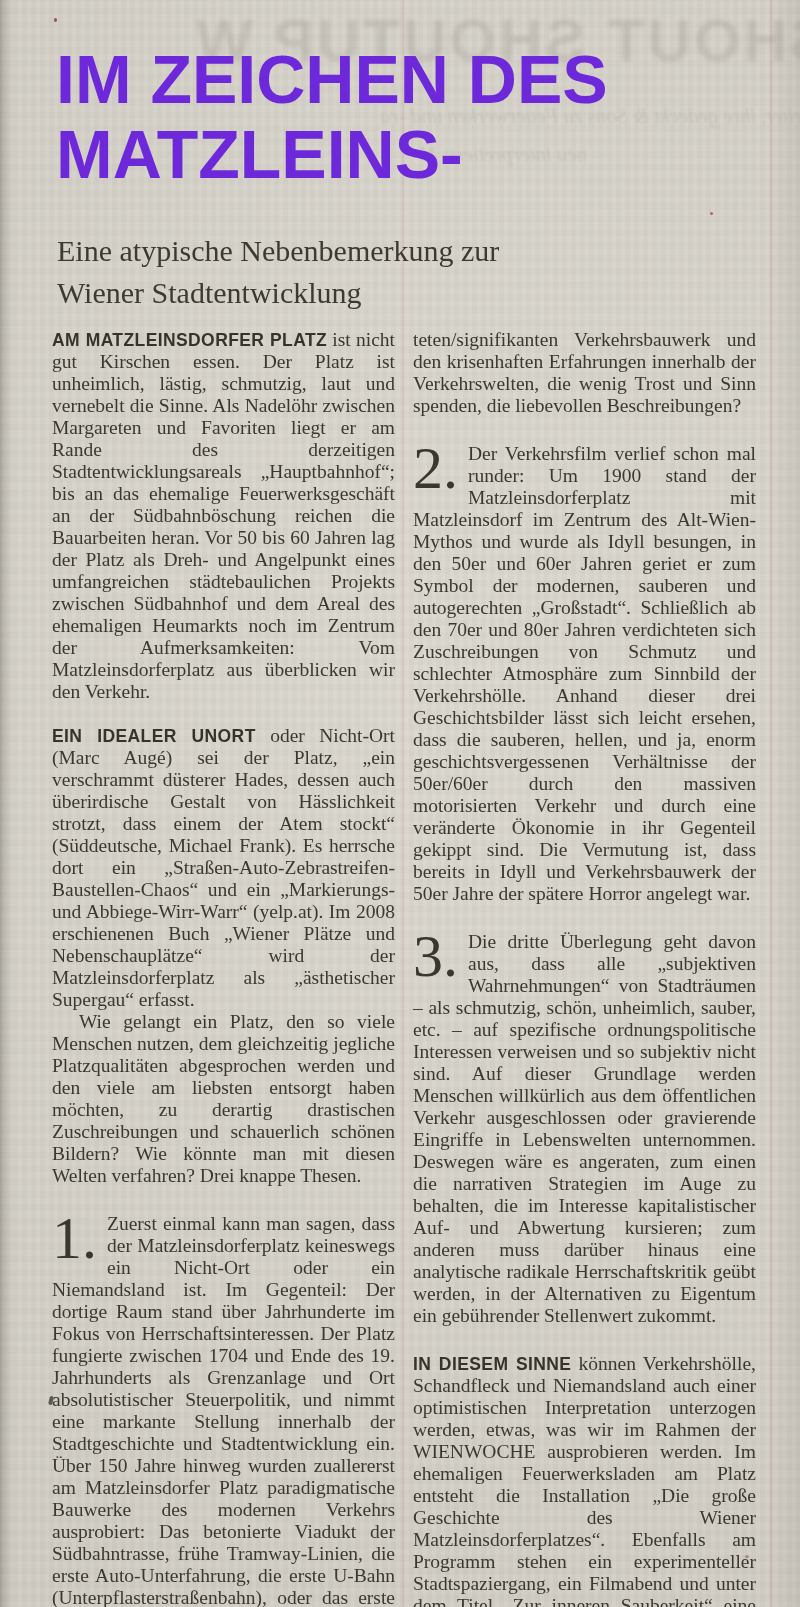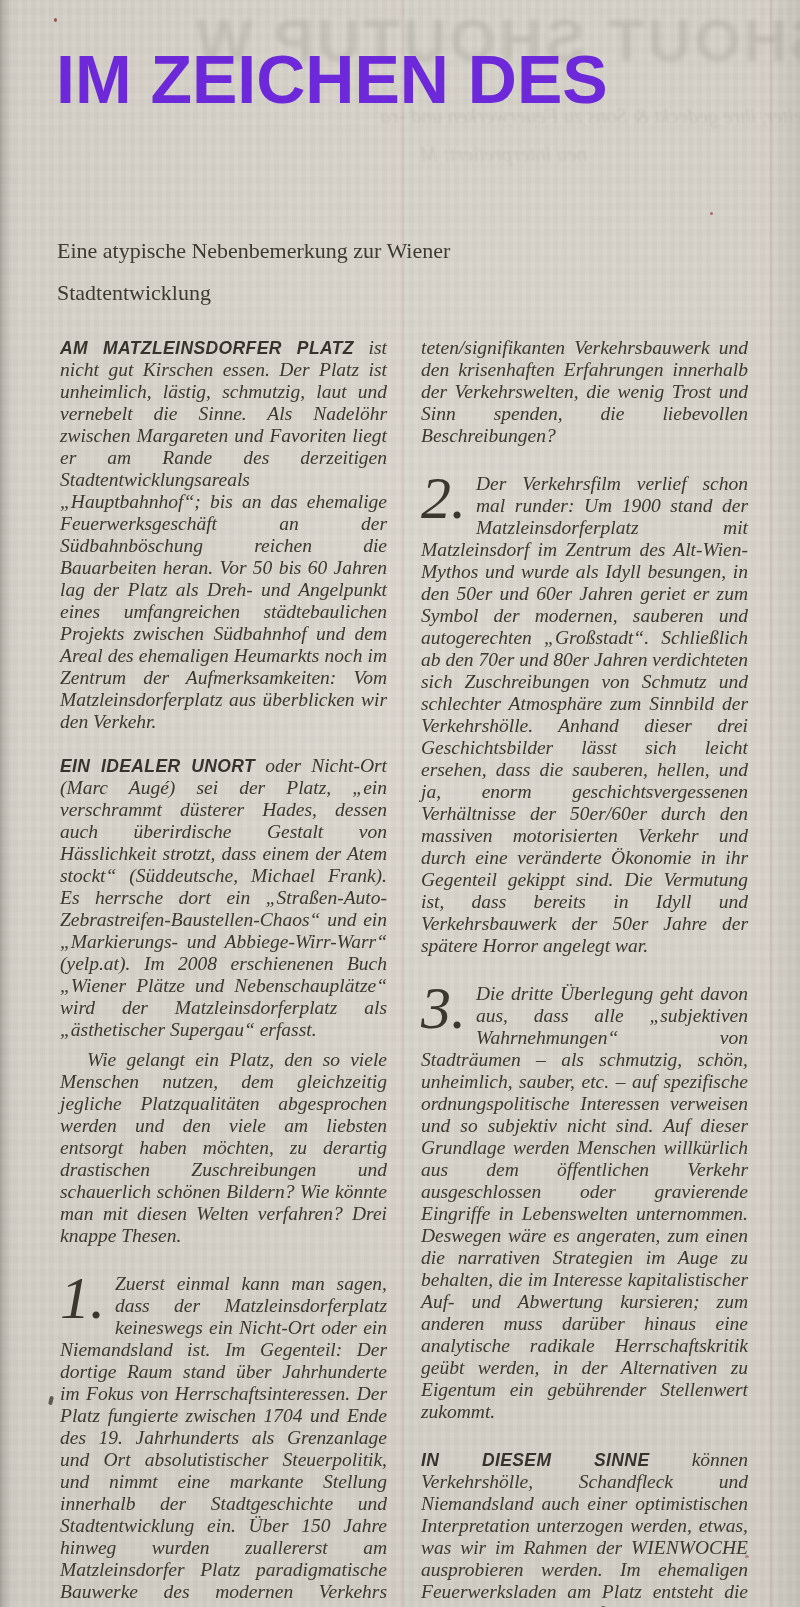--- a/index.html
+++ b/index.html
@@ -35,33 +35,32 @@
   .bleed-l2{top:142px;left:420px;}
 
   .title{
     position:absolute;left:56px;top:42px;width:720px;
     font-family:"Liberation Sans",sans-serif;font-weight:700;
     font-size:68px;line-height:75px;letter-spacing:0px;
     color:#6d28d9;
   }
   .subtitle{
     position:absolute;left:57px;top:230px;width:490px;
-    font-size:22px;line-height:42px;color:#3d3a31;
+    font-size:30px;line-height:42px;color:#3d3a31;
   }
 
   .columns{
     position:absolute;left:52px;top:329px;width:704px;
     display:flex;gap:18px;
     color:#3b382f;
   }
   .col{flex:1;min-width:0;}
   .col p{
-    margin:8px;font-size:19.5px;line-height:22px;
+    margin:0;font-size:19.5px;line-height:22px;
     text-align:justify;
-    font-style:italic;
   }
   .lead{
     font-family:"Liberation Sans",sans-serif;font-weight:700;
     font-size:17.5px;letter-spacing:0.4px;color:#36332c;
   }
   p.sp{margin-top:22px;}
   p.sp2{margin-top:26px;}
   p.indent{text-indent:27px;}
   .dropnum{
     float:left;
@@ -86,20 +85,21 @@
 
 <div class="scanline a"></div>
 <div class="scanline b"></div>
 <div class="speck" style="left:54px;top:18px;width:3px;height:4px;background:#8d2f2f;opacity:.8;"></div>
 <div class="speck" style="left:710px;top:212px;width:3px;height:3px;background:#a03838;opacity:.7;"></div>
 <div class="speck" style="left:745px;top:1555px;width:4px;height:3px;background:#8d4040;opacity:.5;"></div>
 <div class="margin-mark"></div>
 
 <div class="title">
   <div>IM ZEICHEN DES</div>
+  <div>MATZLEINS-</div>
 </div>
 
 <div class="subtitle">Eine atypische Nebenbemerkung zur Wiener Stadtentwicklung</div>
 
 <div class="columns">
   <div class="col">
     <p><span class="lead">AM MATZLEINSDORFER PLATZ</span><span> ist nicht gut Kirschen essen. Der Platz ist unheimlich, lästig, schmutzig, laut und vernebelt die Sinne. Als Nadelöhr zwischen Margareten und Favoriten liegt er am Rande des derzeitigen Stadtentwicklungsareals „Hauptbahnhof“; bis an das ehemalige Feuerwerksgeschäft an der Südbahnböschung reichen die Bauarbeiten heran. Vor 50 bis 60 Jahren lag der Platz als Dreh- und Angelpunkt eines umfangreichen städtebaulichen Projekts zwischen Südbahnhof und dem Areal des ehemaligen Heumarkts noch im Zentrum der Aufmerksamkeiten: Vom Matzleinsdorferplatz aus überblicken wir den Verkehr.</span></p>
     <p class="sp"><span class="lead">EIN IDEALER UNORT</span><span> oder Nicht-Ort (Marc Augé) sei der Platz, „ein verschrammt düsterer Hades, dessen auch überirdische Gestalt von Hässlichkeit strotzt, dass einem der Atem stockt“ (Süddeutsche, Michael Frank). Es herrsche dort ein „Straßen-Auto-Zebrastreifen-Baustellen-Chaos“ und ein „Markierungs- und Abbiege-Wirr-Warr“ (yelp.at). Im 2008 erschienenen Buch „Wiener Plätze und Nebenschauplätze“ wird der Matzleinsdorferplatz als „ästhetischer Supergau“ erfasst.</span></p>
     <p class="indent"><span>Wie gelangt ein Platz, den so viele Menschen nutzen, dem gleichzeitig jegliche Platzqualitäten abgesprochen werden und den viele am liebsten entsorgt haben möchten, zu derartig drastischen Zuschreibungen und schauerlich schönen Bildern? Wie könnte man mit diesen Welten verfahren? Drei knappe Thesen.</span></p>
     <p class="sp2"><span class="dropnum">1.</span><span>Zuerst einmal kann man sagen, dass der Matzleinsdorferplatz keineswegs ein Nicht-Ort oder ein Niemandsland ist. Im Gegenteil: Der dortige Raum stand über Jahrhunderte im Fokus von Herrschaftsinteressen. Der Platz fungierte zwischen 1704 und Ende des 19. Jahrhunderts als Grenzanlage und Ort absolutistischer Steuerpolitik, und nimmt eine markante Stellung innerhalb der Stadtgeschichte und Stadtentwicklung ein. Über 150 Jahre hinweg wurden zuallererst am Matzleinsdorfer Platz paradigmatische Bauwerke des modernen Verkehrs ausprobiert: Das betonierte Viadukt der Südbahntrasse, frühe Tramway-Linien, die erste Auto-Unterfahrung, die erste U-Bahn (Unterpflasterstraßenbahn), oder das erste Personenförderband wurden auf der ewigen Verkehrsbaustelle Matzleinsdorferplatz eingeführt. Provoziert heute gerade die Diskrepanz zwischen dem über alle Maßen verdich-</span></p>

